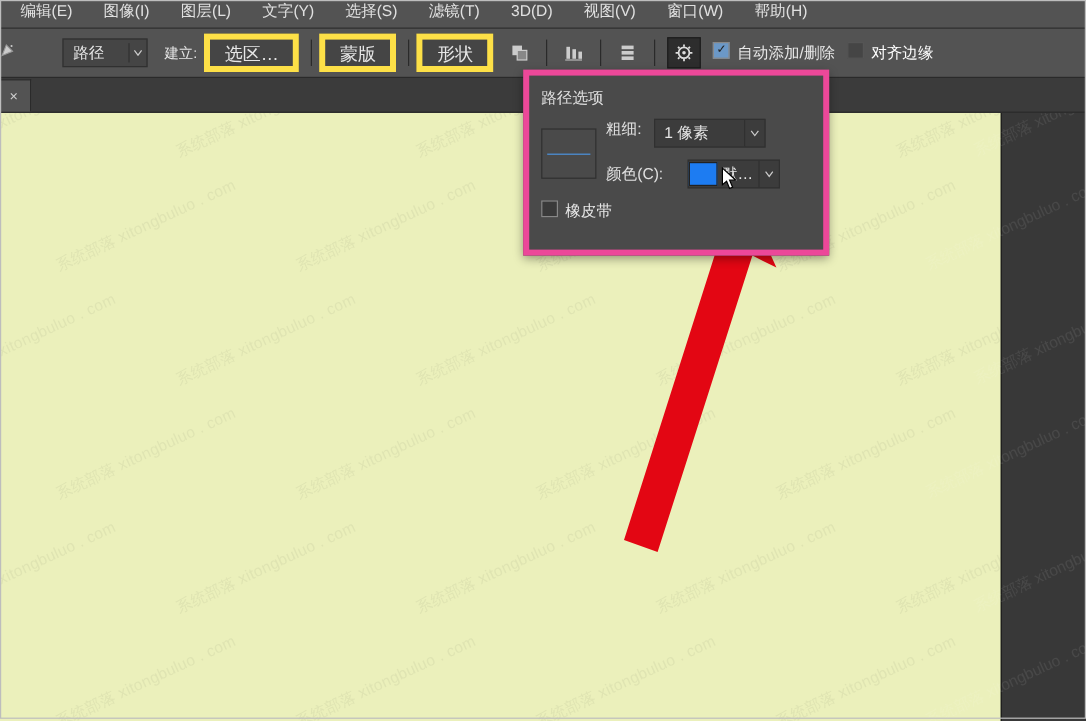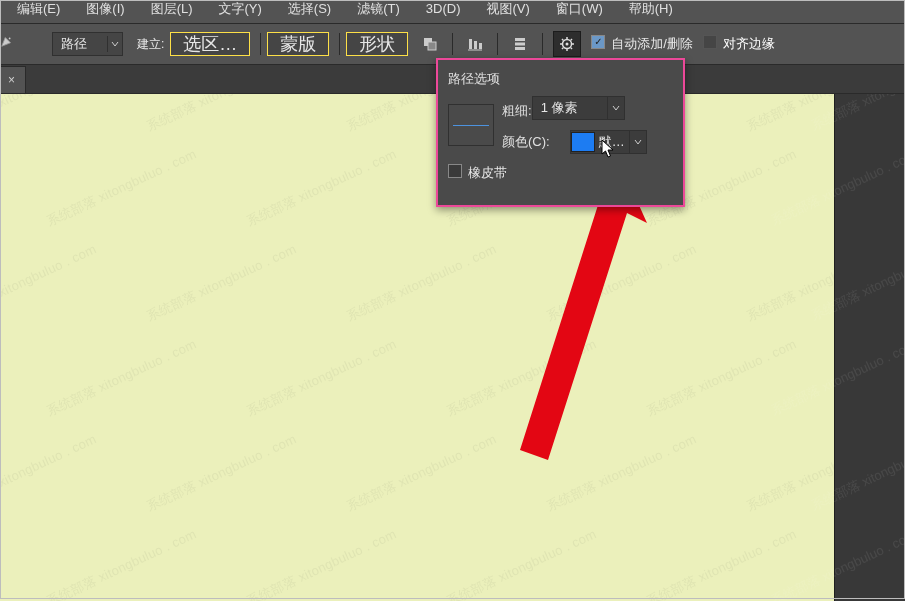--- a/index.html
+++ b/index.html
@@ -7,21 +7,21 @@
 .menu-item{padding:2px 13px;color:#e0e0e0;font-size:13px;position:relative;top:-3px}
 .divider{height:1px;background:#2a2a2a}
 .option-bar{height:40px;background:#535353;display:flex;align-items:center;padding-left:0;gap:0;border-bottom:1px solid #2a2a2a}
 .tool-swatch{width:14px;height:14px;margin-left:0;margin-right:6px;position:relative;top:-3px}
 .tool-swatch svg{width:14px;height:14px}
 .combo{display:flex;align-items:center;background:#454545;border:1px solid #303030;height:22px;margin-left:32px}
 .combo .combo-text{padding:0 20px 0 8px;font-size:13px}
 .combo .combo-arrow{width:14px;height:16px;display:flex;align-items:center;justify-content:center;border-left:1px solid #303030}
 .combo .combo-arrow svg{width:8px;height:8px}
 .lbl{margin-left:14px;font-size:12px}
-.opt-btn{height:22px;padding:0 12px;border:1px solid #fde047;background:#454545;display:flex;align-items:center;margin-left:6px;font-size:18px}
+.opt-btn{height:22px;padding:0 12px;border:5px solid #fde047;background:#454545;display:flex;align-items:flex-end;margin-left:6px;font-size:15px}
 .icon-btn{width:24px;height:24px;display:flex;align-items:center;justify-content:center;margin-left:10px}
 .icon-btn svg{width:16px;height:16px}
 .sep-v{width:1px;height:22px;background:#2a2a2a;margin-left:10px}
 .gear-active{background:#2d2d2d;border:1px solid #1c1c1c;margin-left:10px;width:26px;height:24px;display:flex;align-items:center;justify-content:center}
 .chk{display:flex;align-items:flex-start;margin-left:10px;gap:6px}
 .chk-box{width:12px;height:12px;border:1px solid #888;background:#3a3a3a;display:flex;align-items:center;justify-content:center}
 .chk-box.checked{background:#6b98c7}
 .chk-box.checked::after{content:"✓";font-size:10px;color:#222;line-height:1}
 .chk-box.disabled{border-color:#555;background:#454545}
 .chk-label{font-size:13px}
@@ -29,21 +29,21 @@
 .tab-bar{height:28px;background:#3b3b3b;display:flex;align-items:flex-end;padding-left:0;border-bottom:1px solid #2a2a2a;position:relative;z-index:1}
 .tab{height:26px;background:#535353;display:flex;align-items:center;padding:0 10px 0 8px;gap:8px;font-size:12px;color:#e6e6e6;border-top:1px solid #2a2a2a;border-right:1px solid #2a2a2a}
 .tab .close{font-size:12px;color:#cfcfcf}
 .workspace{position:absolute;left:0;top:94px;right:0;bottom:0;background:#262626}
 .canvas{position:absolute;left:0;top:0;width:834px;height:507px;background:#ebf0bb;overflow:hidden}
 .watermark{position:absolute;left:0;top:0;width:834px;height:507px;pointer-events:none;opacity:.2}
 .watermark div{position:absolute;transform:rotate(-25deg);font-size:13px;color:#b1b690;white-space:nowrap;letter-spacing:.02em}
 .right-strip{position:absolute;right:0;top:0;width:70px;bottom:0;background:#383838;border-left:1px solid #1f1f1f}
 .right-strip .wm{position:absolute;left:-30px;top:0;width:160px;height:507px;opacity:.08;pointer-events:none}
 .right-strip .wm div{position:absolute;transform:rotate(-25deg);font-size:13px;color:#fff;white-space:nowrap}
-.popup{position:absolute;left:436px;top:58px;width:225px;background:#4a4a4a;border:2px solid #ec4899;box-shadow:0 3px 8px rgba(0,0,0,.4);z-index:20;padding:10px 10px 10px 10px}
+.popup{position:absolute;left:436px;top:58px;width:225px;background:#4a4a4a;border:5px solid #ec4899;box-shadow:0 3px 8px rgba(0,0,0,.4);z-index:20;padding:10px 10px 10px 10px}
 .popup-title{font-size:13px;color:#e0e0e0;margin-bottom:8px}
 .popup-row{display:flex;align-items:center;margin-bottom:10px;gap:8px}
 .thickness-swatch{width:44px;height:40px;border:1px solid #303030;display:flex;align-items:center;justify-content:center;background:#4a4a4a}
 .thickness-swatch .line{width:36px;height:1px;background:#4d93df}
 .field-label{font-size:13px;color:#e0e0e0}
 .num-combo{display:flex;align-items:center;border:1px solid #303030;height:22px;background:#3c3c3c}
 .num-combo .val{padding:0 8px;font-size:13px;width:58px;text-align:left}
 .num-combo .arrow{width:16px;height:22px;display:flex;align-items:center;justify-content:center;border-left:1px solid #303030}
 .num-combo .arrow svg{width:8px;height:8px}
 .color-sw{width:22px;height:18px;background:#1d7cf2;border:1px solid #222}
@@ -201,21 +201,21 @@
   </div>
 </div>
 
 <div class="popup">
   <div class="popup-title">路径选项</div>
   <div class="popup-row">
     <div class="thickness-swatch">
         <div class="line"></div>
       </div>
     <div style="display:flex;flex-direction:column;gap:10px">
-      <div style="display:flex;align-items:flex-end;gap:0">
+      <div style="display:flex;align-items:flex-start;gap:10px">
         <span class="field-label">粗细:</span>
         <div class="num-combo">
           <span class="val">1 像素</span>
           <span class="arrow">
               <svg viewBox="0 0 8 8">
                 <path d="M1 2 L4 6 L7 2" stroke="#ccc" fill="none"></path>
               </svg>
             </span>
         </div>
       </div>

